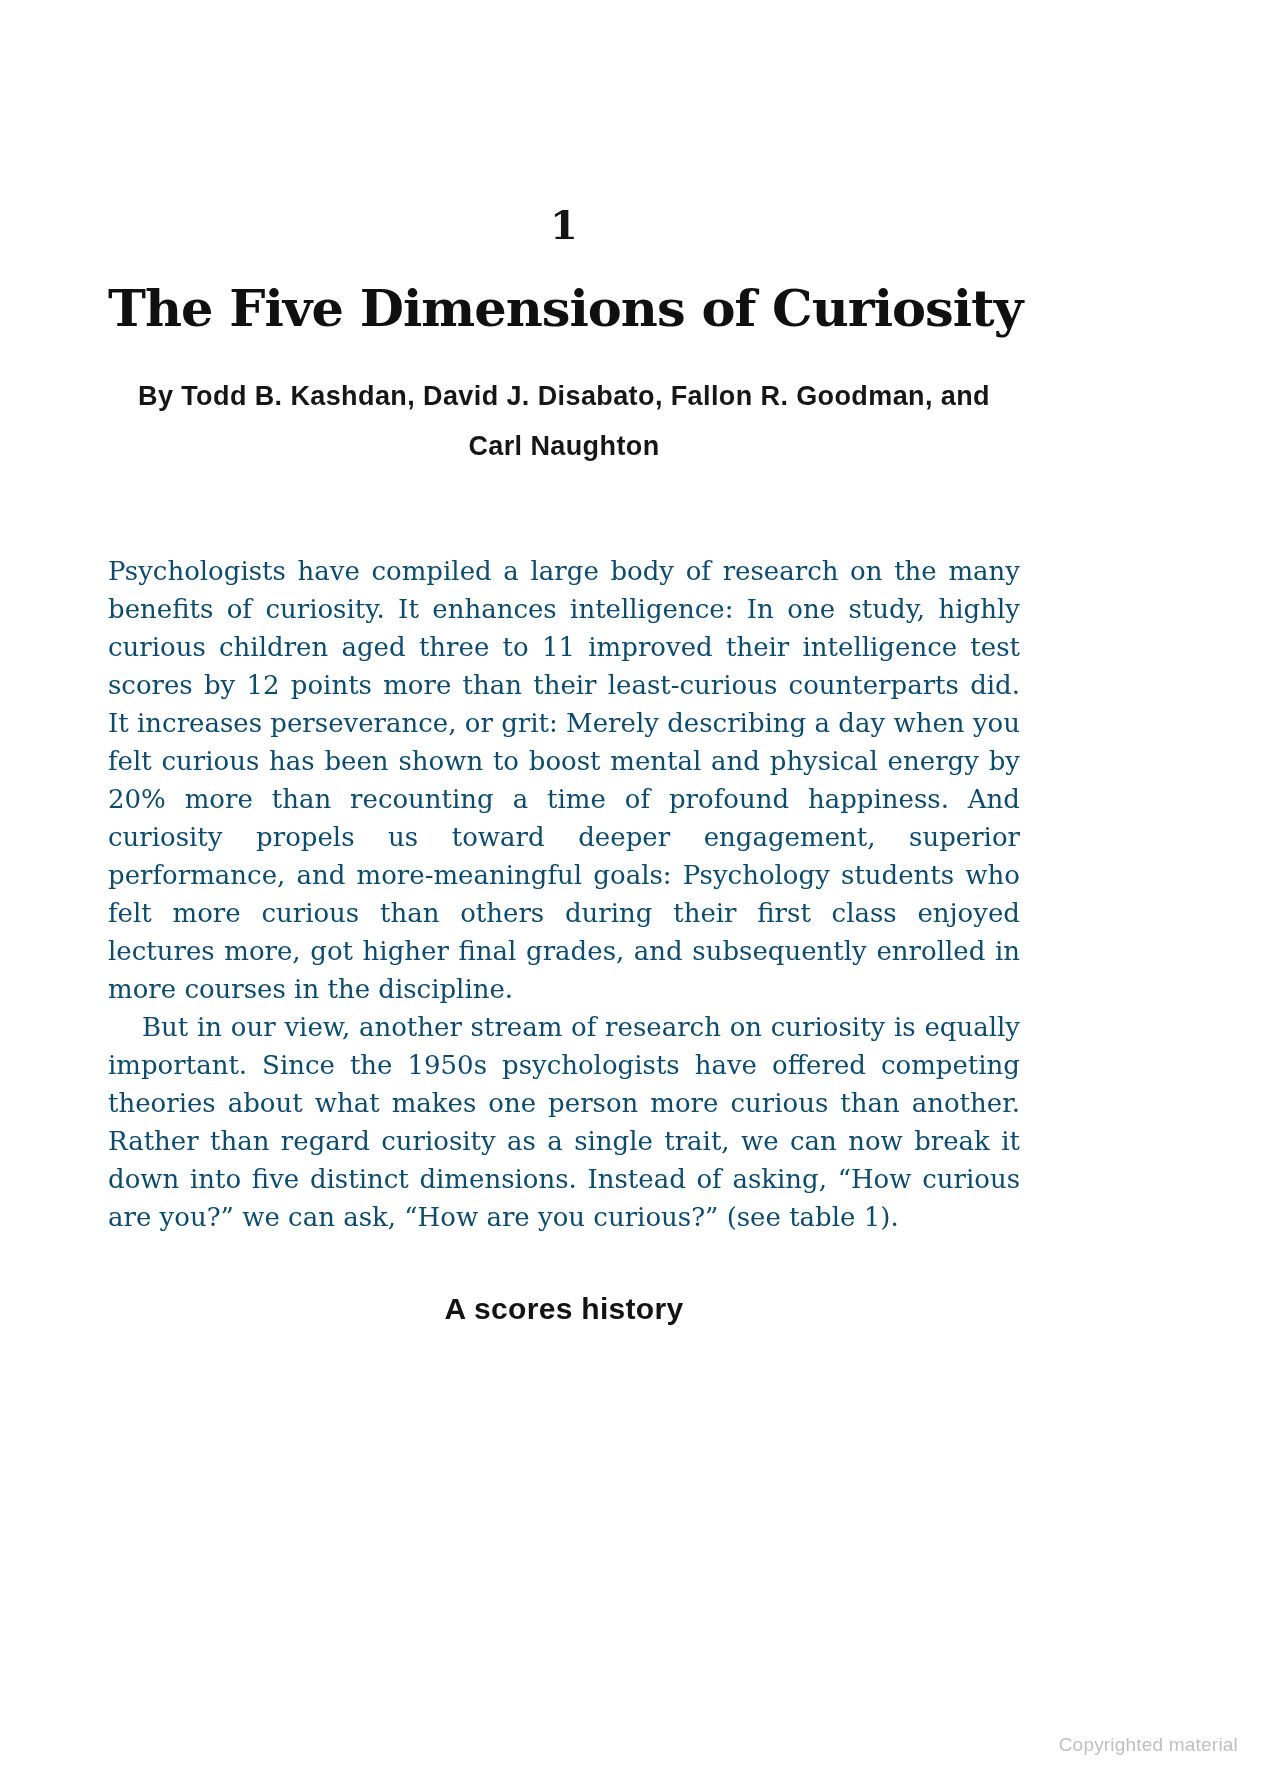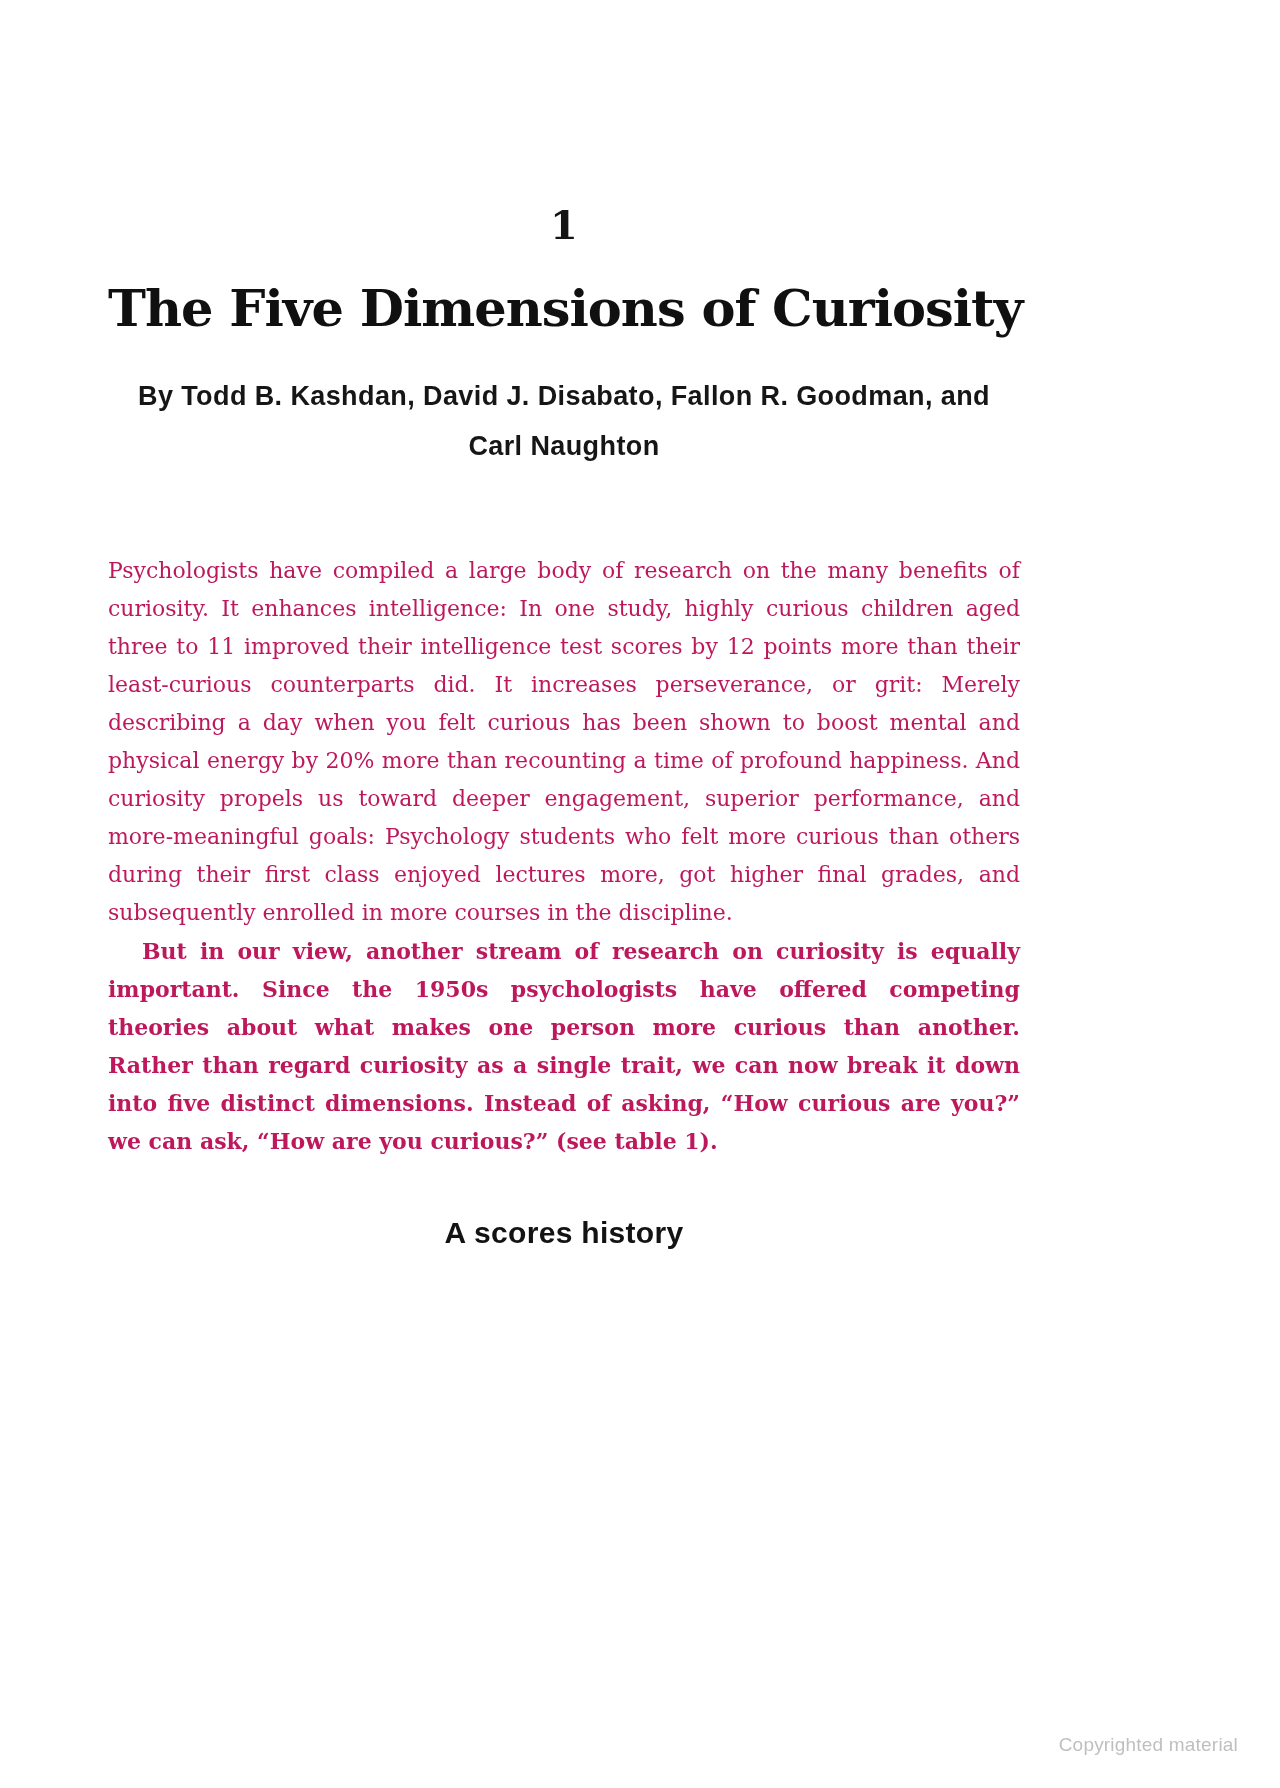--- a/index.html
+++ b/index.html
@@ -53,29 +53,28 @@
     font-weight: 700;
     font-size: 27px;
     line-height: 1.85;
     letter-spacing: 0.4px;
     color: #161616;
     margin: 0 auto 80px auto;
     max-width: 912px;
   }
   p.body {
     font-family: "DejaVu Serif", serif;
-    font-size: 22px;
+    font-size: 26px;
     line-height: 38px;
     text-align: justify;
     margin: 0;
-    color: #be185d;
+    color: #0c4a6e;
   }
   p.body.indent {
     text-indent: 34px;
-    font-weight: bold;
   }
   .section-heading {
     text-align: center;
     font-family: "Liberation Sans", sans-serif;
     font-weight: 700;
     font-size: 30px;
     line-height: 1;
     letter-spacing: 0.3px;
     color: #131313;
     margin: 58px 0 42px 0;

